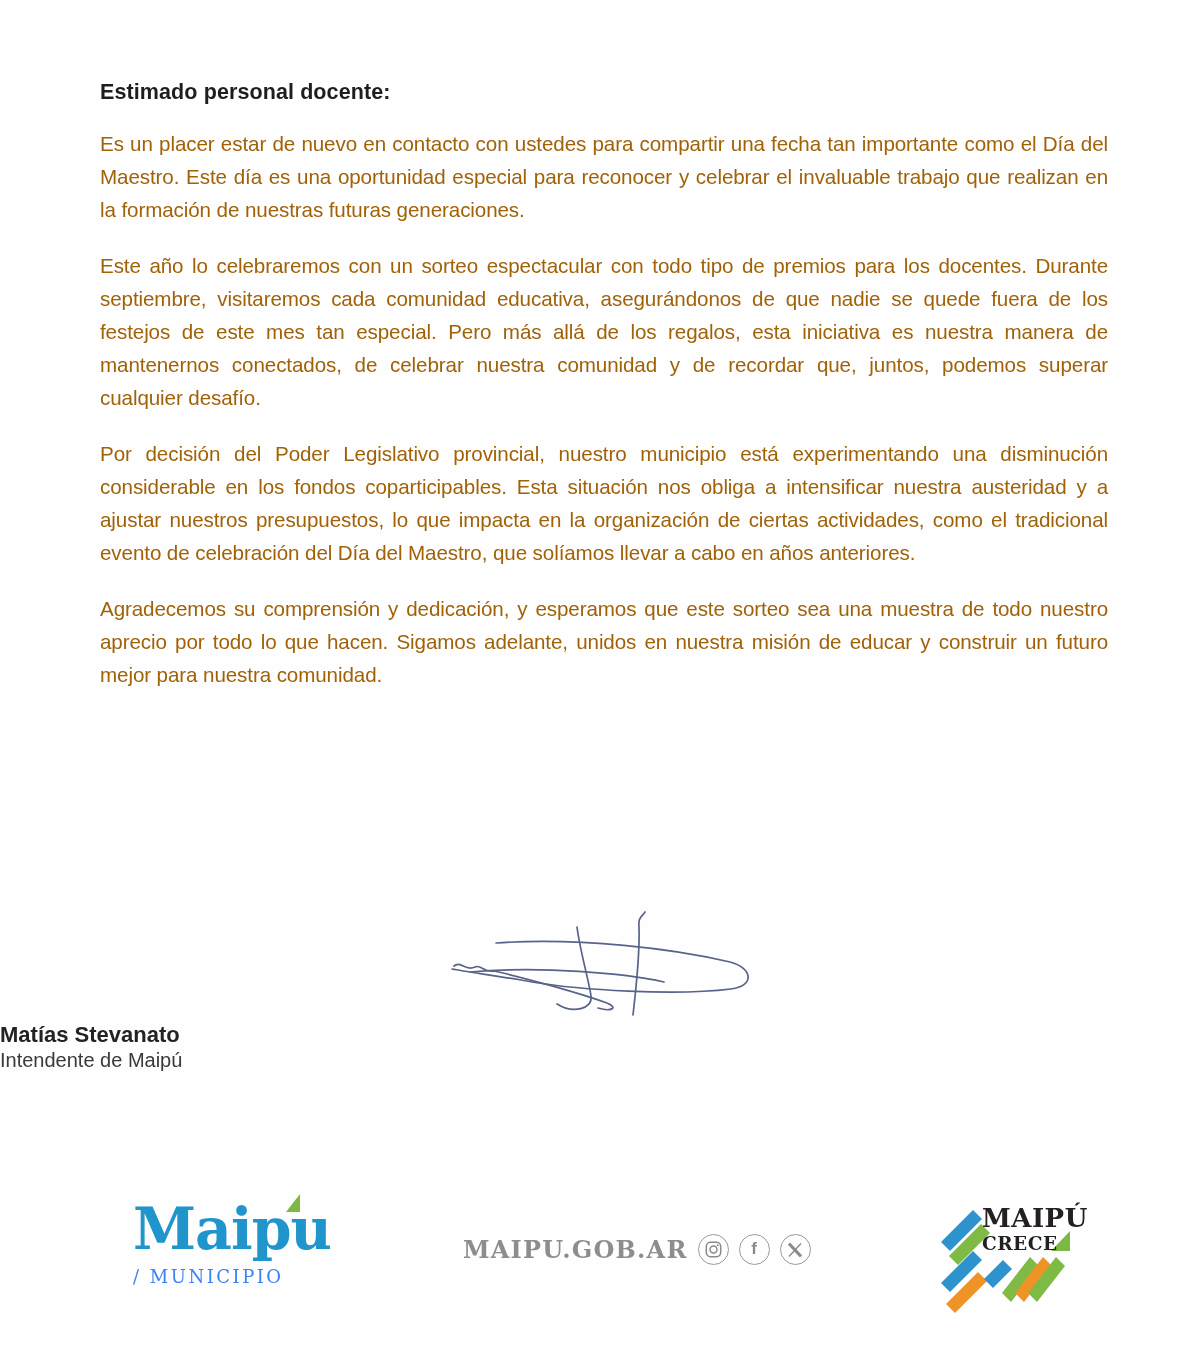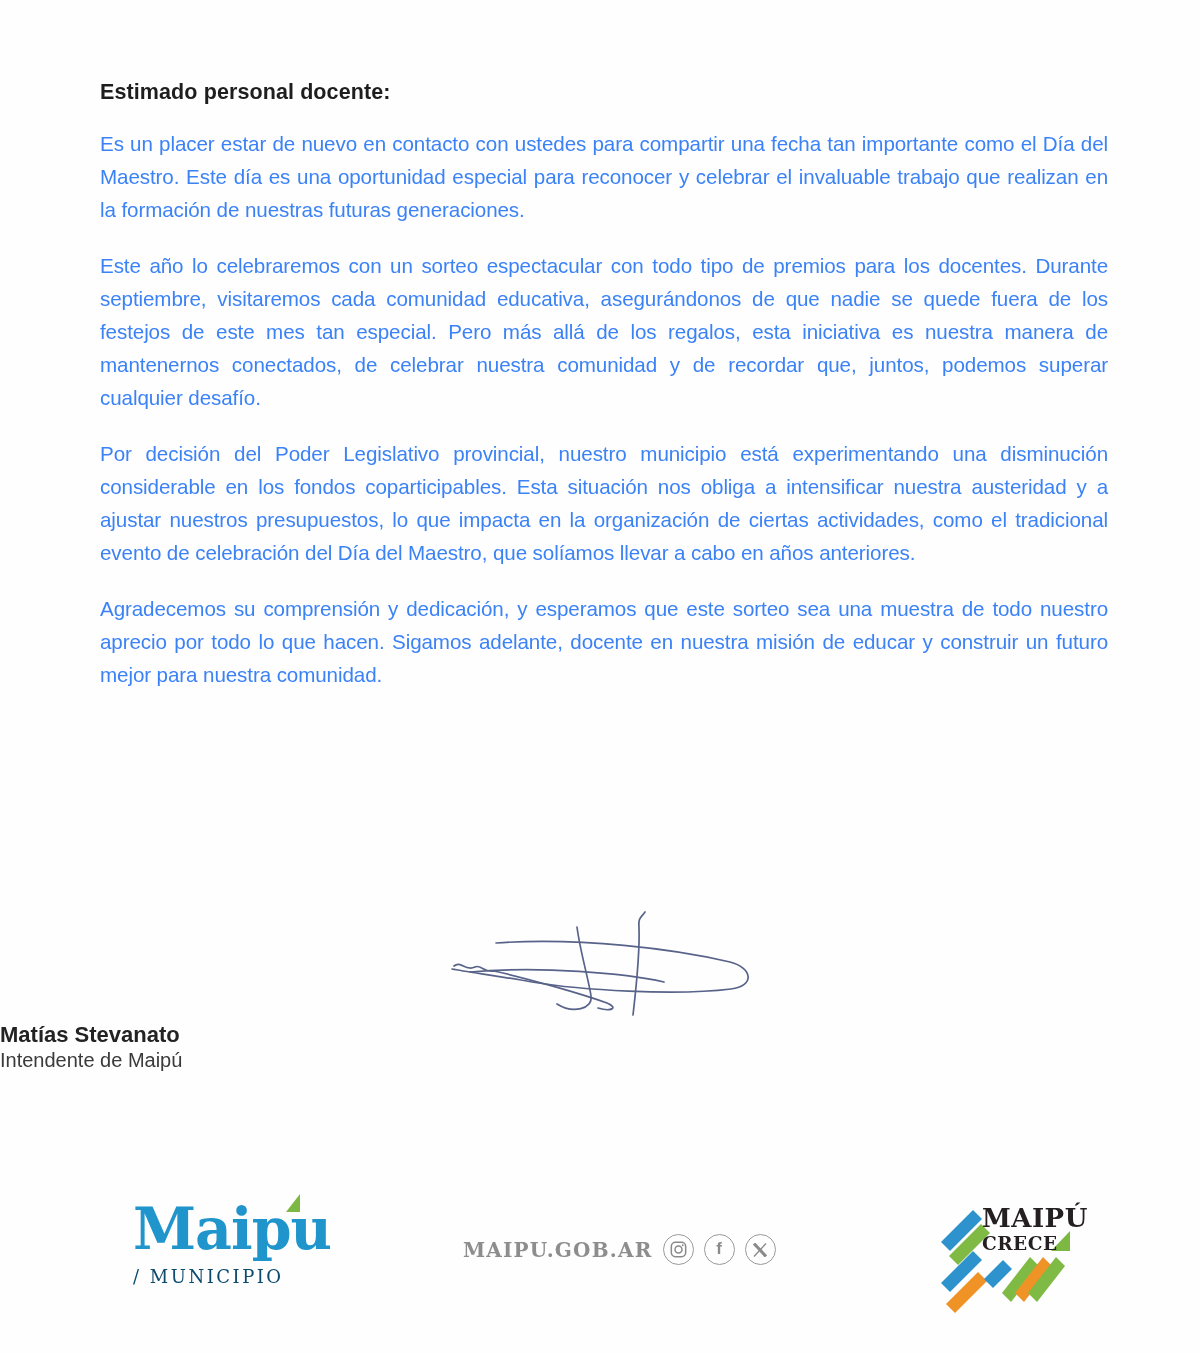--- a/index.html
+++ b/index.html
@@ -15,21 +15,21 @@
   
   .letter {
     position:absolute; top:80px; left:100px; width:1008px;
   }
   .salutation {
     font-size:21.5px; font-weight:700; color:#1e1e1e;
     margin:0 0 22px 0; letter-spacing:0.1px;
   }
   .letter p {
     font-size:20.6px; line-height:33px; text-align:justify;
-    color:#3b82f6; margin:0 0 23px 0; letter-spacing:-0.1px;
+    color:#a16207; margin:0 0 23px 0; letter-spacing:-0.1px;
   }
   
   .sig-block {
     position:absolute; top:893px; left:0; width:100%;
     text-align:left;
   }
   .sig-svg { display:block; margin:0 auto; }
   .sig-name { font-size:22px; font-weight:700; color:#232323; margin-top:4px; }
   .sig-title { font-size:20px; color:#3a3a3a; margin-top:1px; }
   
@@ -37,29 +37,29 @@
   .brand-word {
     position:relative; display:inline-block;
     font-family:"DejaVu Serif", serif; font-weight:700;
     font-size:57px; line-height:62px; letter-spacing:-1px;
     color:#2095cc;
     text-align:right;
   }
   .brand-accent { position:absolute; left:152px; top:-5px; }
   .brand-sub {
     font-family:"DejaVu Serif", serif;
-    font-size:18px; letter-spacing:2.5px; color:#0c4a6e; margin-top:6px;
+    font-size:18px; letter-spacing:2.5px; color:#3b82f6; margin-top:6px;
   }
   .site-row {
     position:absolute; left:463px; top:1234px;
     display:flex; align-items:center;
   }
   .site-url {
     font-family:"DejaVu Serif", serif; font-weight:700;
-    font-size:20px; letter-spacing:1.2px; color:#8d8d8d;
+    font-size:24px; letter-spacing:1.2px; color:#8d8d8d;
   }
   .icon-circle {
     width:31px; height:31px; border:1.6px solid #9a9a9a; border-radius:50%;
     display:flex; align-items:center; justify-content:center;
     margin-left:10px; color:#8a8a8a;
   }
   .icon-circle:first-of-type { margin-left:22px; }
   .fb-f {
     font-family:"Liberation Sans", sans-serif; font-weight:700;
     font-size:17px; color:#8a8a8a; line-height:1; padding-bottom:2px;
@@ -72,21 +72,21 @@
 </head>
 <body>
 
 <div class="page">
 
   <div class="letter">
     <h1 class="salutation"><span>Estimado personal docente:</span></h1>
     <p>Es un placer estar de nuevo en contacto con ustedes para compartir una fecha tan importante como el Día del Maestro. Este día es una oportunidad especial para reconocer y celebrar el invaluable trabajo que realizan en la formación de nuestras futuras generaciones.</p>
     <p>Este año lo celebraremos con un sorteo espectacular con todo tipo de premios para los docentes. Durante septiembre, visitaremos cada comunidad educativa, asegurándonos de que nadie se quede fuera de los festejos de este mes tan especial. Pero más allá de los regalos, esta iniciativa es nuestra manera de mantenernos conectados, de celebrar nuestra comunidad y de recordar que, juntos, podemos superar cualquier desafío.</p>
     <p>Por decisión del Poder Legislativo provincial, nuestro municipio está experimentando una disminución considerable en los fondos coparticipables. Esta situación nos obliga a intensificar nuestra austeridad y a ajustar nuestros presupuestos, lo que impacta en la organización de ciertas actividades, como el tradicional evento de celebración del Día del Maestro, que solíamos llevar a cabo en años anteriores.</p>
-    <p>Agradecemos su comprensión y dedicación, y esperamos que este sorteo sea una muestra de todo nuestro aprecio por todo lo que hacen. Sigamos adelante, docente en nuestra misión de educar y construir un futuro mejor para nuestra comunidad.</p>
+    <p>Agradecemos su comprensión y dedicación, y esperamos que este sorteo sea una muestra de todo nuestro aprecio por todo lo que hacen. Sigamos adelante, unidos en nuestra misión de educar y construir un futuro mejor para nuestra comunidad.</p>
   </div>
 
   <div class="sig-block">
     <svg class="sig-svg" width="320" height="125" viewBox="0 0 320 125" fill="none" stroke="#4a5680" stroke-width="1.7" stroke-linecap="round" opacity="0.92">
       <path d="M56,50 C140,44 235,56 290,69 C313,75 315,93 291,96 C235,103 140,97 92,89 C58,83 28,79 12,76"></path>
       <path d="M30,79 C100,73 185,80 224,89"></path>
       <path d="M14,73 C21,67 25,79 35,74 C41,71 44,80 54,78 C90,86 142,101 167,110 C179,115 171,119 158,115"></path>
       <path d="M137,34 C140,58 149,88 151,103 C153,116 133,121 117,111"></path>
       <path d="M205,19 C201,25 198,24 199,35 C200,62 196,96 193,122"></path>
     </svg>

